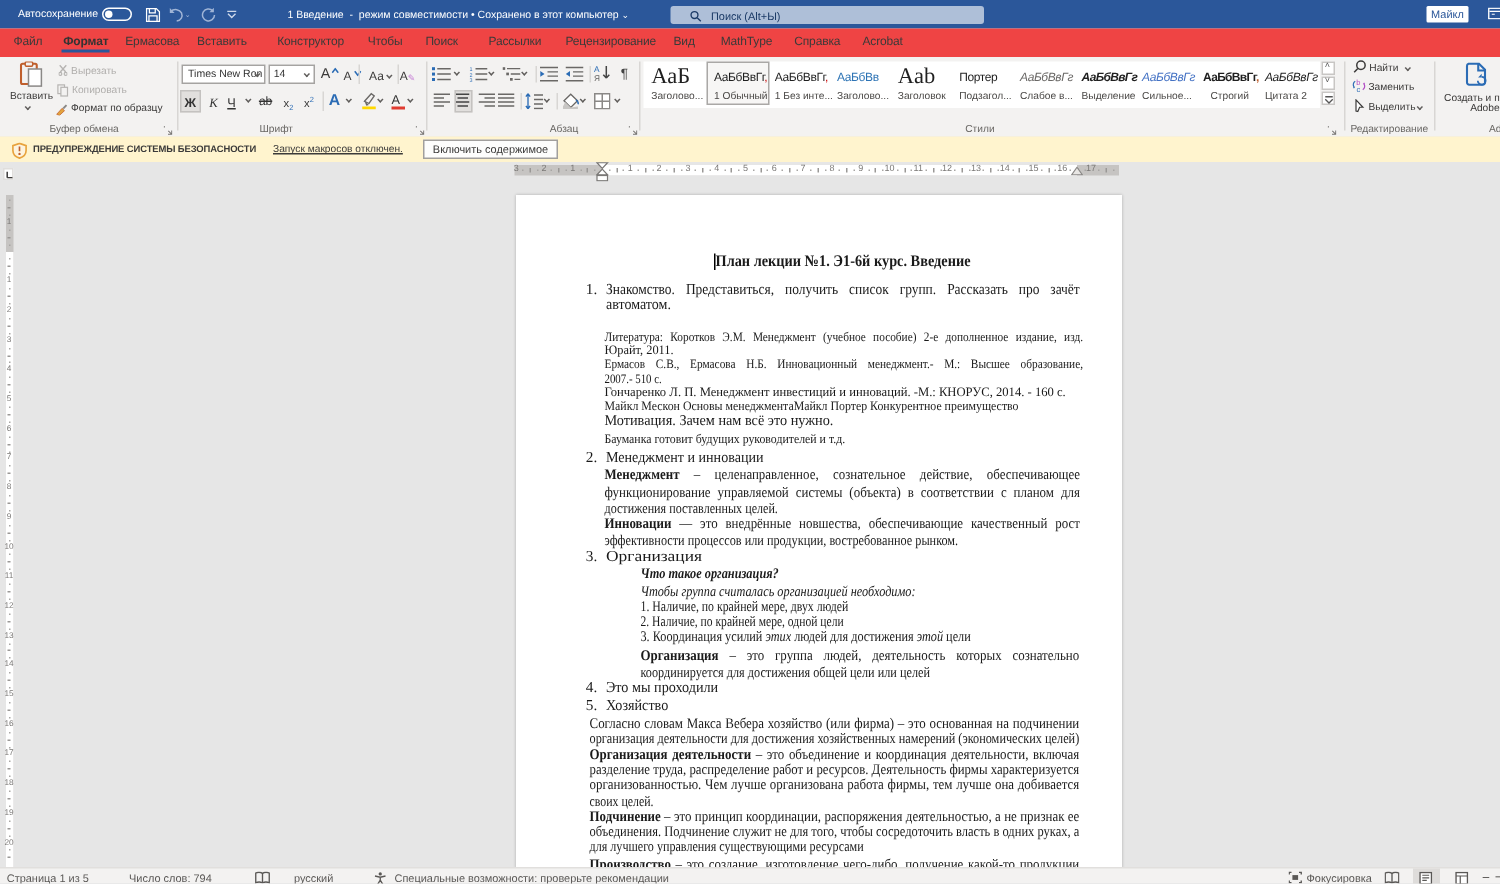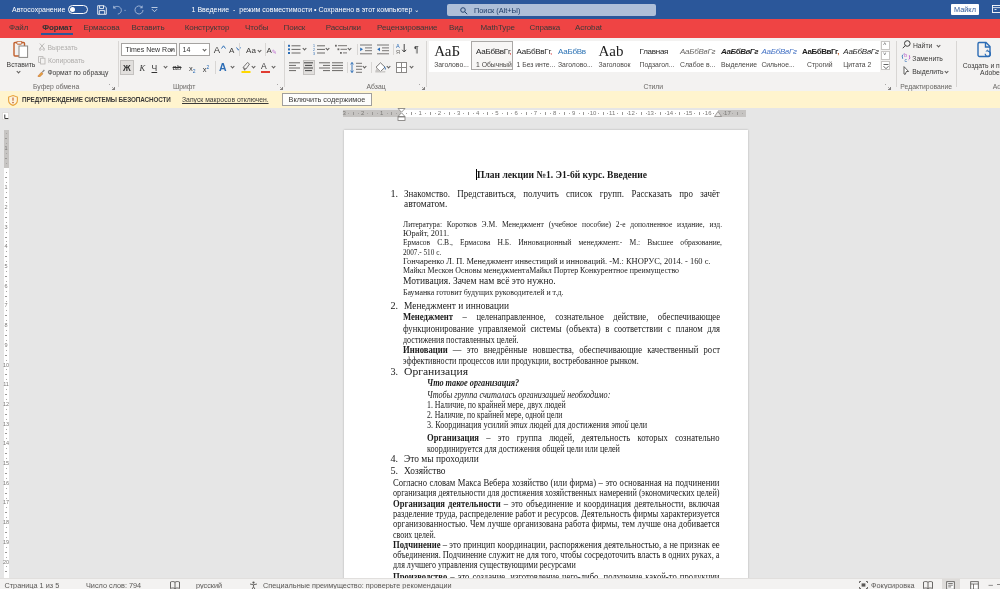--- a/index.html
+++ b/index.html
@@ -310,21 +310,21 @@
     </div>
   <div class="chip" style="left:558px;">
       <span class="cs" style="color:#2e74b5;">АаБбВв</span>
       <span class="cl">Заголово...</span>
     </div>
   <div class="chip" style="left:598.5px;">
       <span class="cs big">Aab</span>
       <span class="cl">Заголовок</span>
     </div>
   <div class="chip" style="left:639.5px;">
-      <span class="cs">Главная</span>
+      <span class="cs">Портер</span>
       <span class="cl">Подзагол...</span>
     </div>
   <div class="chip" style="left:680px;">
       <span class="cs" style="font-style:italic;color:#6a6866;">АаБбВвГг</span>
       <span class="cl">Слабое в...</span>
     </div>
   <div class="chip" style="left:721px;">
       <span class="cs" style="font-style:italic;font-weight:bold;letter-spacing:-0.45px;">АаБбВвГг</span>
       <span class="cl">Выделение</span>
     </div>
@@ -646,21 +646,21 @@
   <span style="left:86px;">Число слов: 794</span>
   <svg style="position:absolute;left:170px;top:1.5px;" width="10" height="9" viewBox="0 0 10 9">
       <path d="M0.5 1C2 0.3 3.5 0.3 5 1.2 6.5 0.3 8 0.3 9.5 1v6.5c-1.5-0.7-3-0.7-4.5 0-1.5-0.7-3-0.7-4.5 0z" fill="none" stroke="#5a5856" stroke-width="0.9"></path>
       <path d="M5 1.2v6.5" stroke="#5a5856" stroke-width="0.9"></path>
     </svg>
   <span style="left:196px;">русский</span>
   <svg style="position:absolute;left:249px;top:1.5px;" width="9" height="9" viewBox="0 0 9 9">
       <circle cx="4.5" cy="1.6" r="1.1" fill="#5a5856"></circle>
       <path d="M1 3l3.5 0.8L8 3M4.5 3.8v2M4.5 5.8L2.8 8.5M4.5 5.8l1.7 2.7" stroke="#5a5856" fill="none" stroke-width="0.9"></path>
     </svg>
-  <span style="left:263px;">Специальные преимущество: проверьте рекомендации</span>
+  <span style="left:263px;">Специальные возможности: проверьте рекомендации</span>
   <span style="left:871px;">Фокусировка</span>
   <svg style="position:absolute;left:859px;top:2px;" width="9" height="8" viewBox="0 0 9 8">
       <path d="M0.5 2V0.5H2M7 0.5h1.5V2M8.5 6v1.5H7M2 7.5H0.5V6" stroke="#5a5856" fill="none" stroke-width="0.9"></path>
       <rect x="2.6" y="2.4" width="3.8" height="3.2" fill="#5a5856"></rect>
     </svg>
   <svg style="position:absolute;left:923px;top:1.5px;" width="10" height="9" viewBox="0 0 10 9">
       <path d="M0.5 1C2 0.3 3.5 0.3 5 1.2 6.5 0.3 8 0.3 9.5 1v6.5c-1.5-0.7-3-0.7-4.5 0-1.5-0.7-3-0.7-4.5 0z" fill="none" stroke="#5a5856" stroke-width="0.9"></path>
       <path d="M5 1.2v6.5" stroke="#5a5856" stroke-width="0.9"></path>
     </svg>
   <div style="position:absolute;left:941.5px;top:0;width:18px;height:11px;background:#dedcda;"></div>

